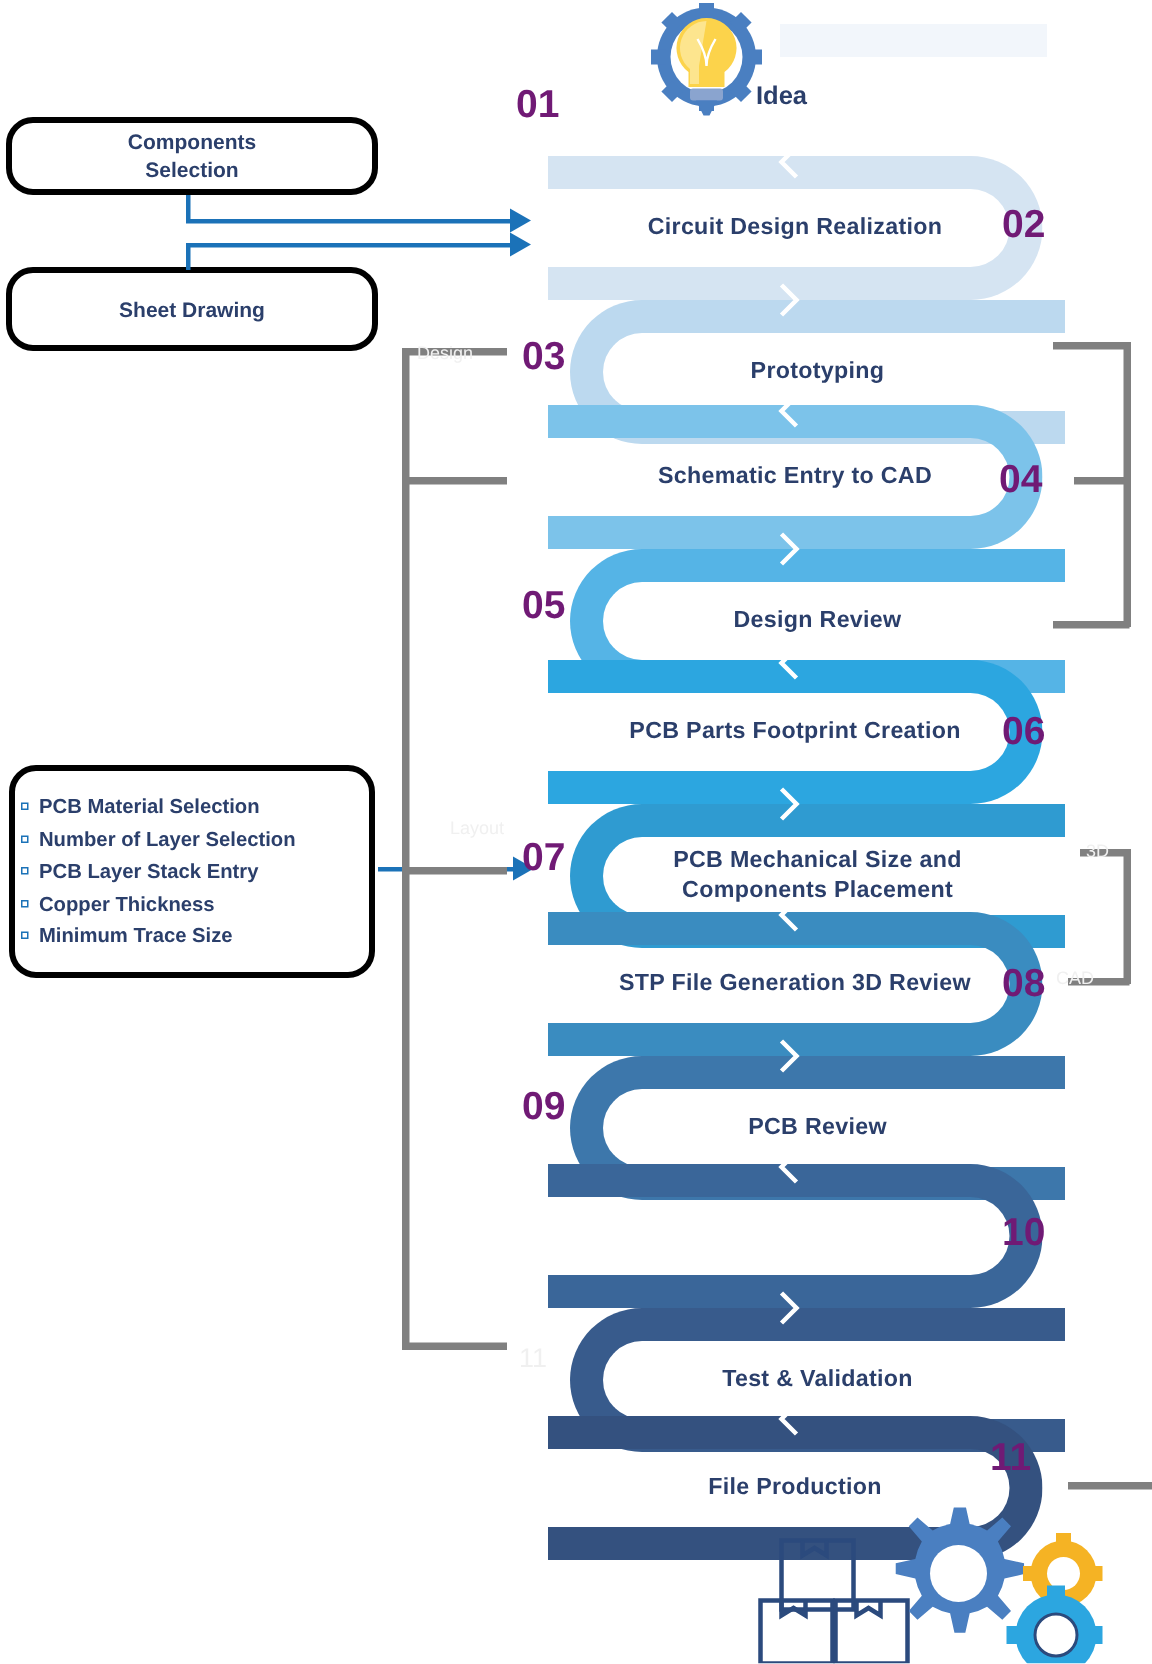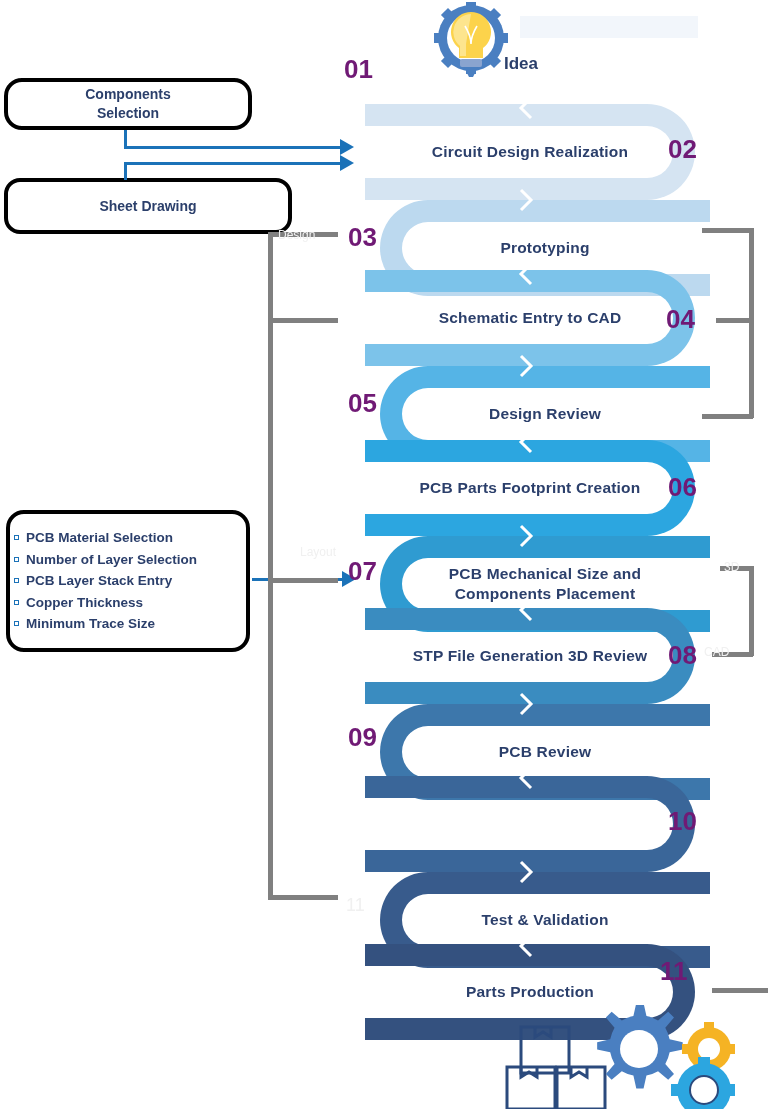--- a/index.html
+++ b/index.html
@@ -105,21 +105,21 @@
   <div class="u"></div>
 </div>
 
 <div class="band l" style="top:872px;--c:#385b8c;">
   <div class="u"></div>
   <div class="lbl">Test &amp; Validation</div>
 </div>
 
 <div class="band r" style="top:944px;--c:#34517f;">
   <div class="u"></div>
-  <div class="lbl">Parts Production</div>
+  <div class="lbl">File Production</div>
 </div>
 
 <div style="position:absolute;left:520px;top:16px;width:178px;height:22px;background:#f2f6fb;"></div>
 
 <div class="chev" style="top:96px;">
   <svg width="22" height="24" viewBox="0 0 22 24">
       <path d="M16 2 L6 12 L16 22" stroke="#ffffff" stroke-width="3" fill="none"></path>
     </svg>
   </div>
 <div class="chev" style="top:188px;">
@@ -195,21 +195,21 @@
     <path d="M32 65 l14 0 l-5 10 l-4 0 z" fill="#4a7fc1"></path>
     <path d="M33 24 q6 10 6 18 q0 -8 6 -18" stroke="#ffffff" stroke-width="1.6" fill="none"></path>
   </svg>
 </div>
 <div class="idea-label">Idea</div>
 
 <div class="callout" style="left:4px;top:78px;width:248px;height:52px;display:flex;align-items:center;justify-content:center;">
   <div class="t">Components<br>Selection</div>
 </div>
 
-<div class="callout" style="left:4px;top:178px;width:288px;height:56px;display:flex;align-items:center;justify-content:center;border-radius:16px;">
+<div class="callout" style="left:4px;top:178px;width:248px;height:56px;display:flex;align-items:center;justify-content:center;">
   <div class="t">Sheet Drawing</div>
 </div>
 
 <div class="callout" style="left:6px;top:510px;width:244px;height:142px;display:flex;align-items:center;">
   <ul>
     <li>PCB Material Selection</li>
     <li>Number of Layer Selection</li>
     <li>PCB Layer Stack Entry</li>
     <li>Copper Thickness</li>
     <li>Minimum Trace Size</li>

